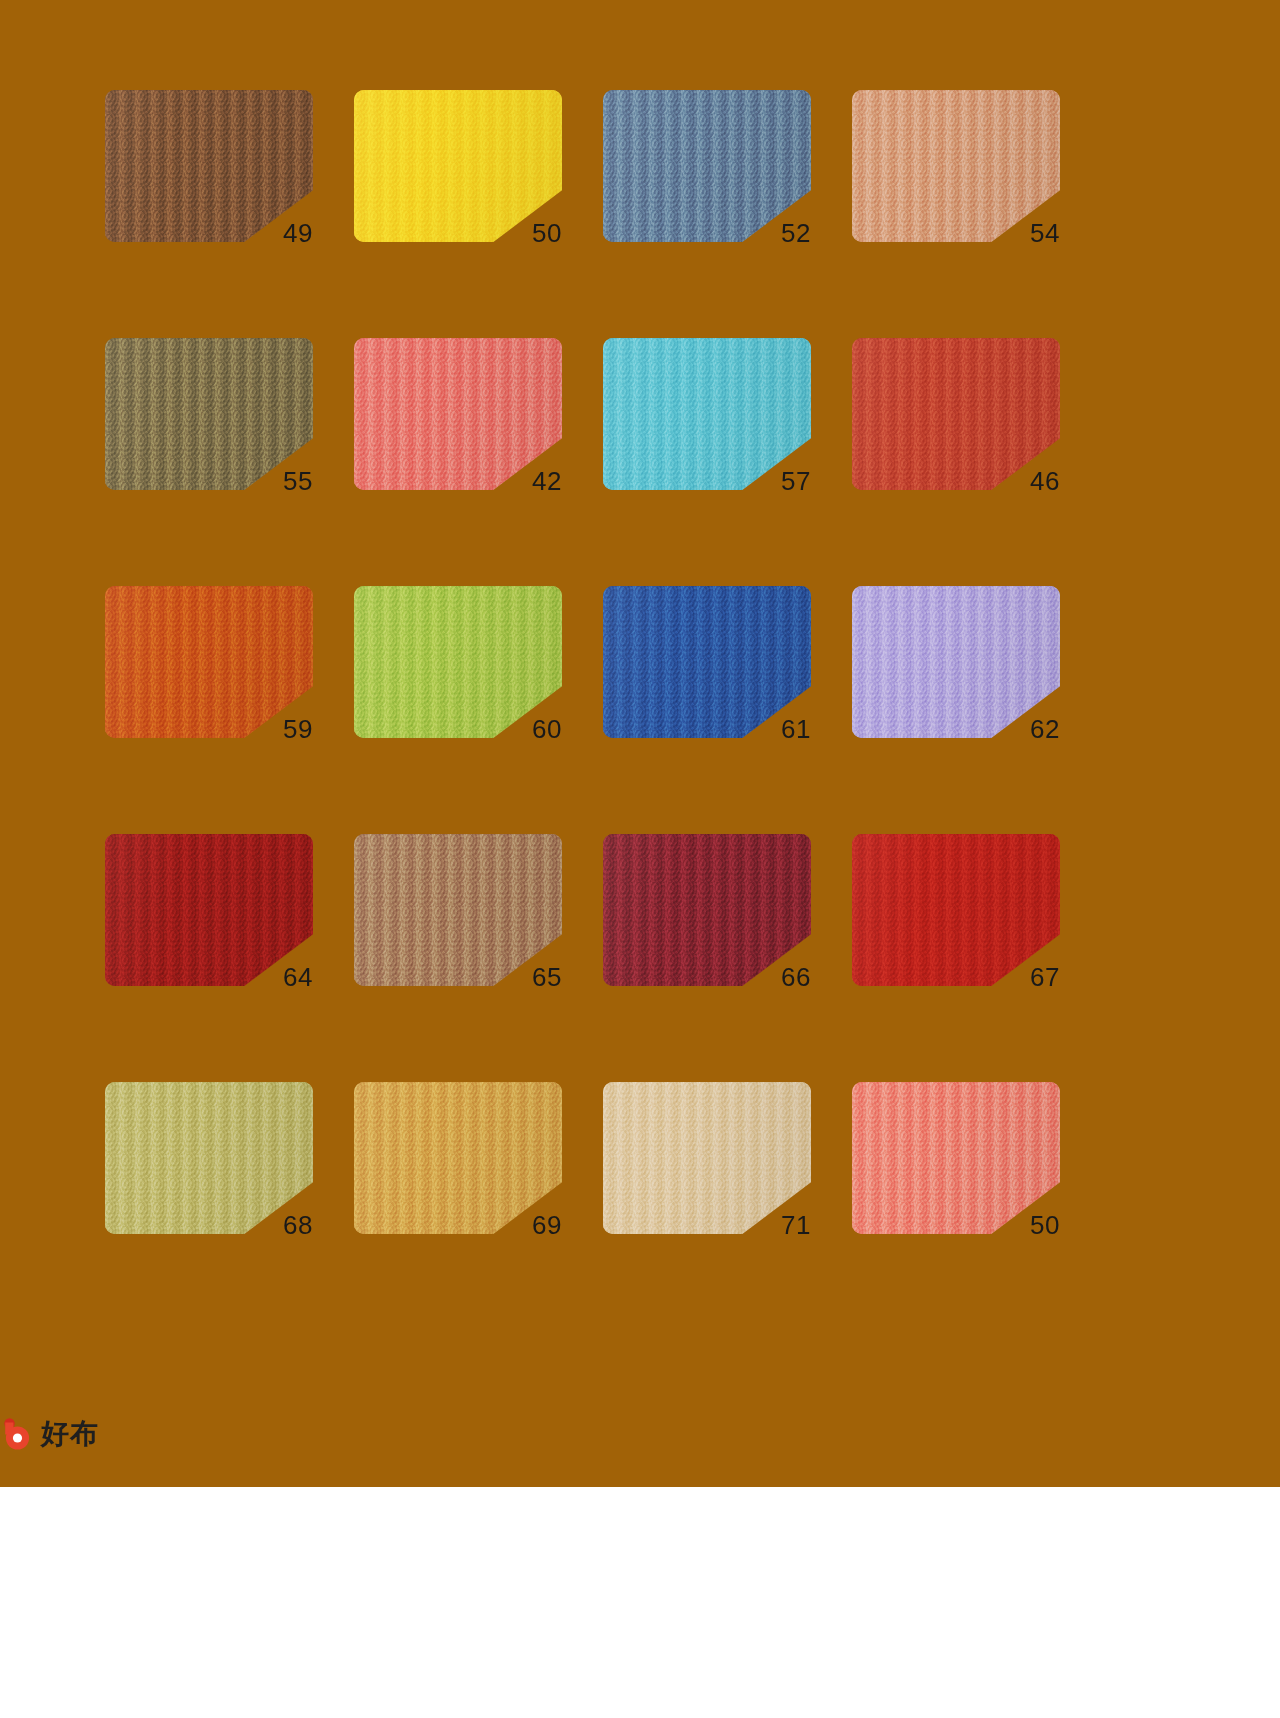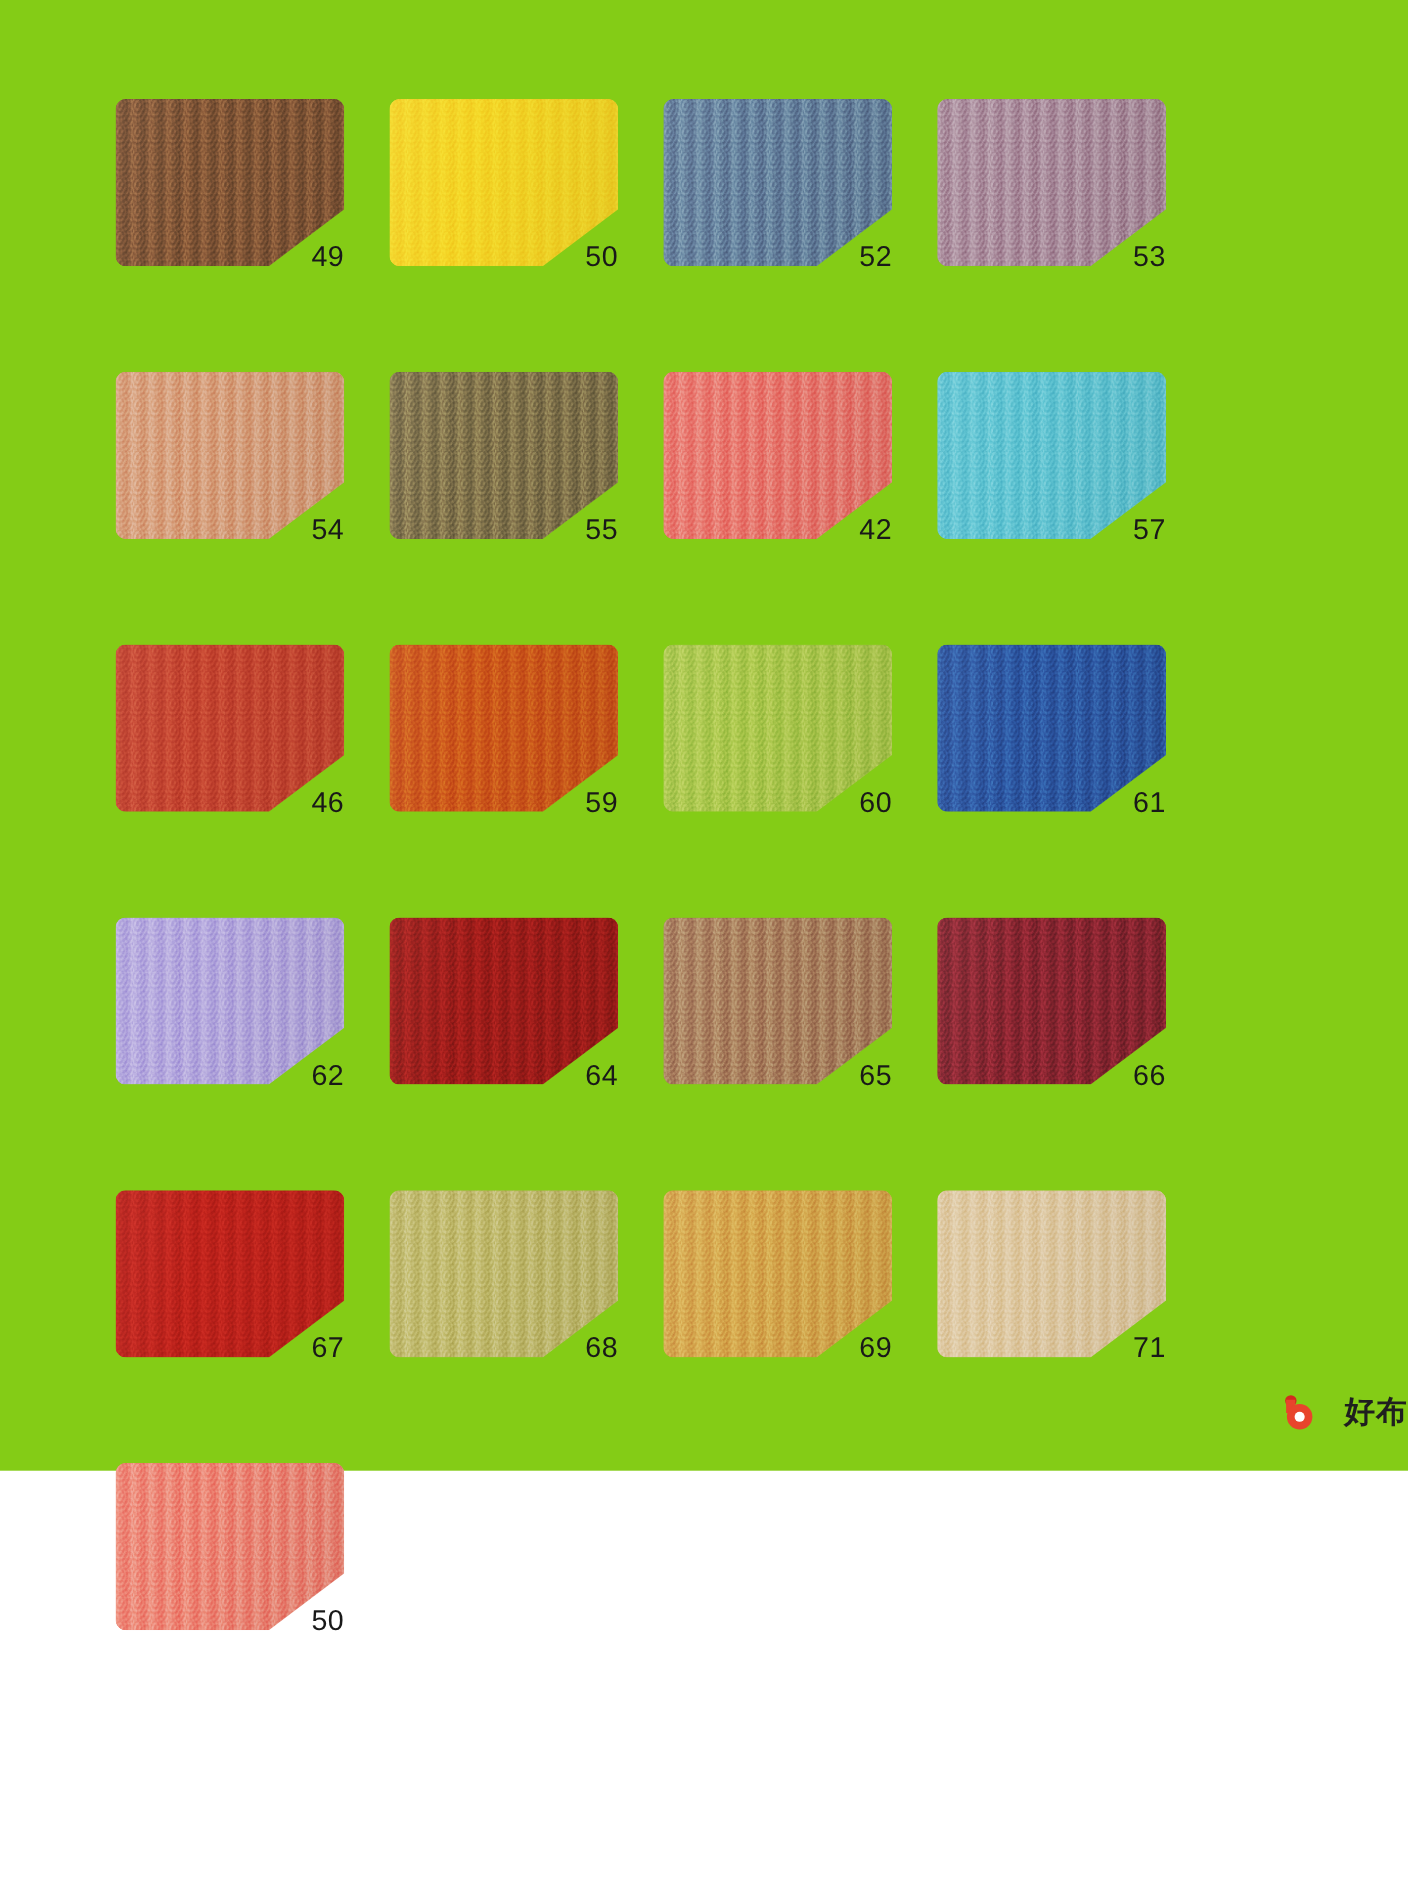--- a/index.html
+++ b/index.html
@@ -11,22 +11,22 @@
   body {
     width: 1280px;
     height: 1718px;
     font-family: "Liberation Sans", sans-serif;
     position: relative;
     overflow: hidden;
   }
 
   .card {
     width: 1280px;
-    height: 1337px;
-    background: #84cc16;
+    height: 1487px;
+    background: #a16207;
     position: relative;
     box-sizing: border-box;
   }
 
   .swatch-grid {
     position: absolute;
     left: 105px;
     top: 90px;
     width: 1065px;
     display: grid;
@@ -147,22 +147,22 @@
     line-height: 1;
   }
 
   .brand {
     position: absolute;
     left: 0;
     right: 0;
     bottom: 36px;
     display: flex;
     align-items: center;
-    justify-content: flex-end;
-    gap: 24px;
+    justify-content: flex-start;
+    gap: 7px;
   }
   .brand-mark {
     position: relative;
     width: 34px;
     height: 34px;
     flex: 0 0 auto;
   }
   .brand-mark svg { display: block; }
   .brand-text {
     font-family: "DejaVu Sans", sans-serif;
@@ -204,31 +204,20 @@
       <div class="swatch-cell">
         <div class="swatch-chip" style="background: rgb(99, 126, 155);">
           <div class="tex tex-base" style="background: rgb(99, 126, 155);"></div>
           <div class="tex tex-ribs"></div>
           <div class="tex tex-knit"></div>
           <div class="tex tex-weft"></div>
           <div class="tex tex-grain"></div>
           <div class="tex tex-shade"></div>
         </div>
         <div class="swatch-number">52</div>
-      </div>
-      <div class="swatch-cell">
-        <div class="swatch-chip" style="background: rgb(168, 137, 154);">
-          <div class="tex tex-base" style="background: rgb(168, 137, 154);"></div>
-          <div class="tex tex-ribs"></div>
-          <div class="tex tex-knit"></div>
-          <div class="tex tex-weft"></div>
-          <div class="tex tex-grain"></div>
-          <div class="tex tex-shade"></div>
-        </div>
-        <div class="swatch-number">53</div>
       </div>
       <div class="swatch-cell">
         <div class="swatch-chip" style="background: rgb(215, 156, 120);">
           <div class="tex tex-base" style="background: rgb(215, 156, 120);"></div>
           <div class="tex tex-ribs"></div>
           <div class="tex tex-knit"></div>
           <div class="tex tex-weft"></div>
           <div class="tex tex-grain"></div>
           <div class="tex tex-shade"></div>
         </div>

